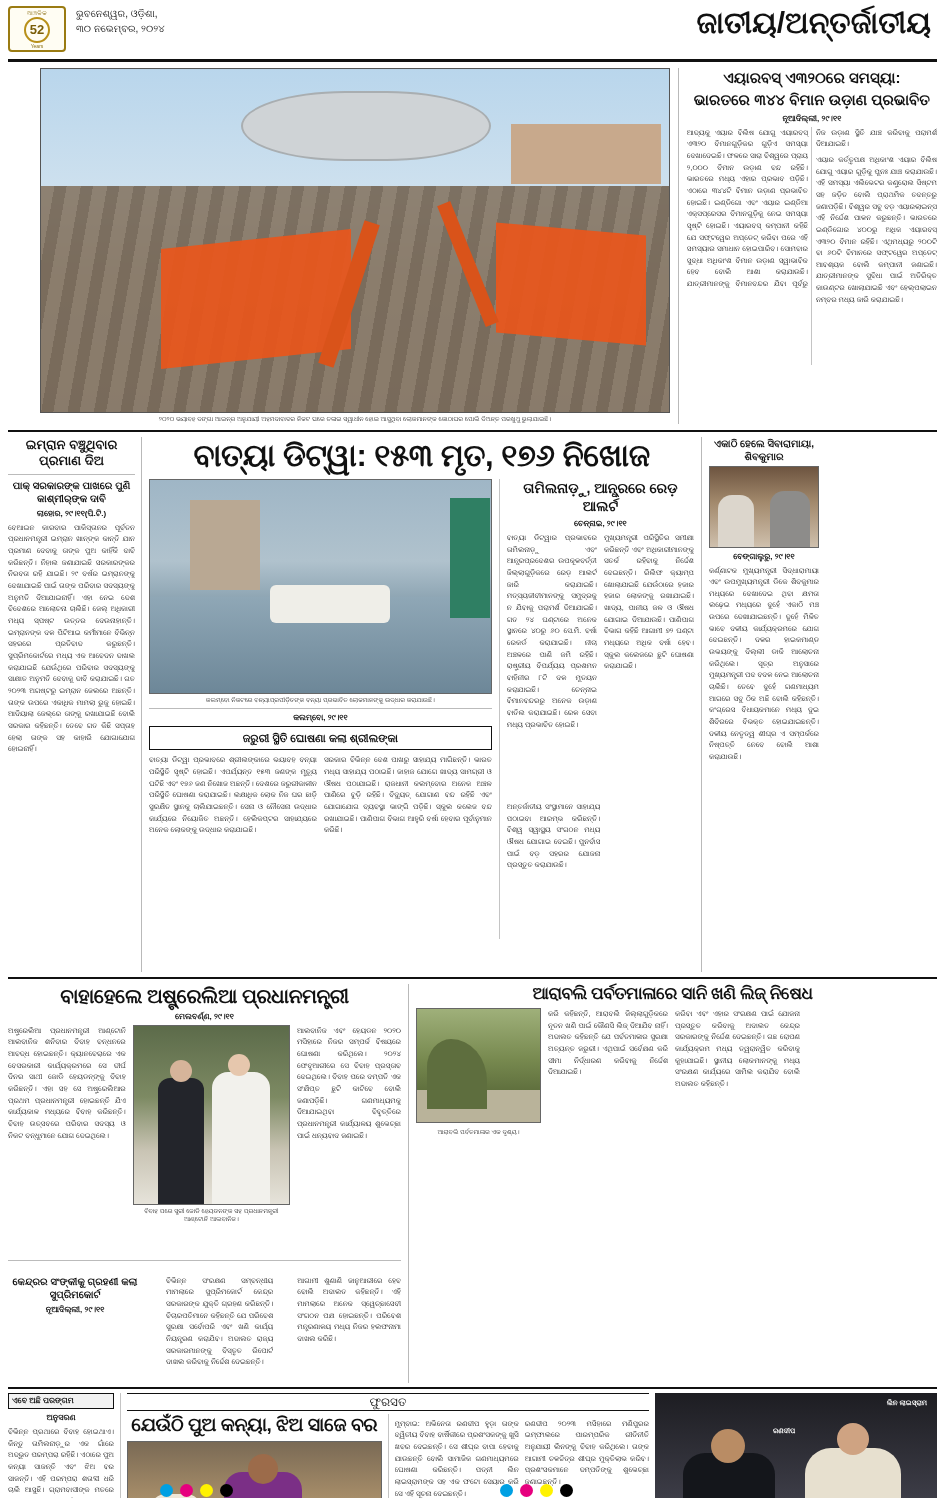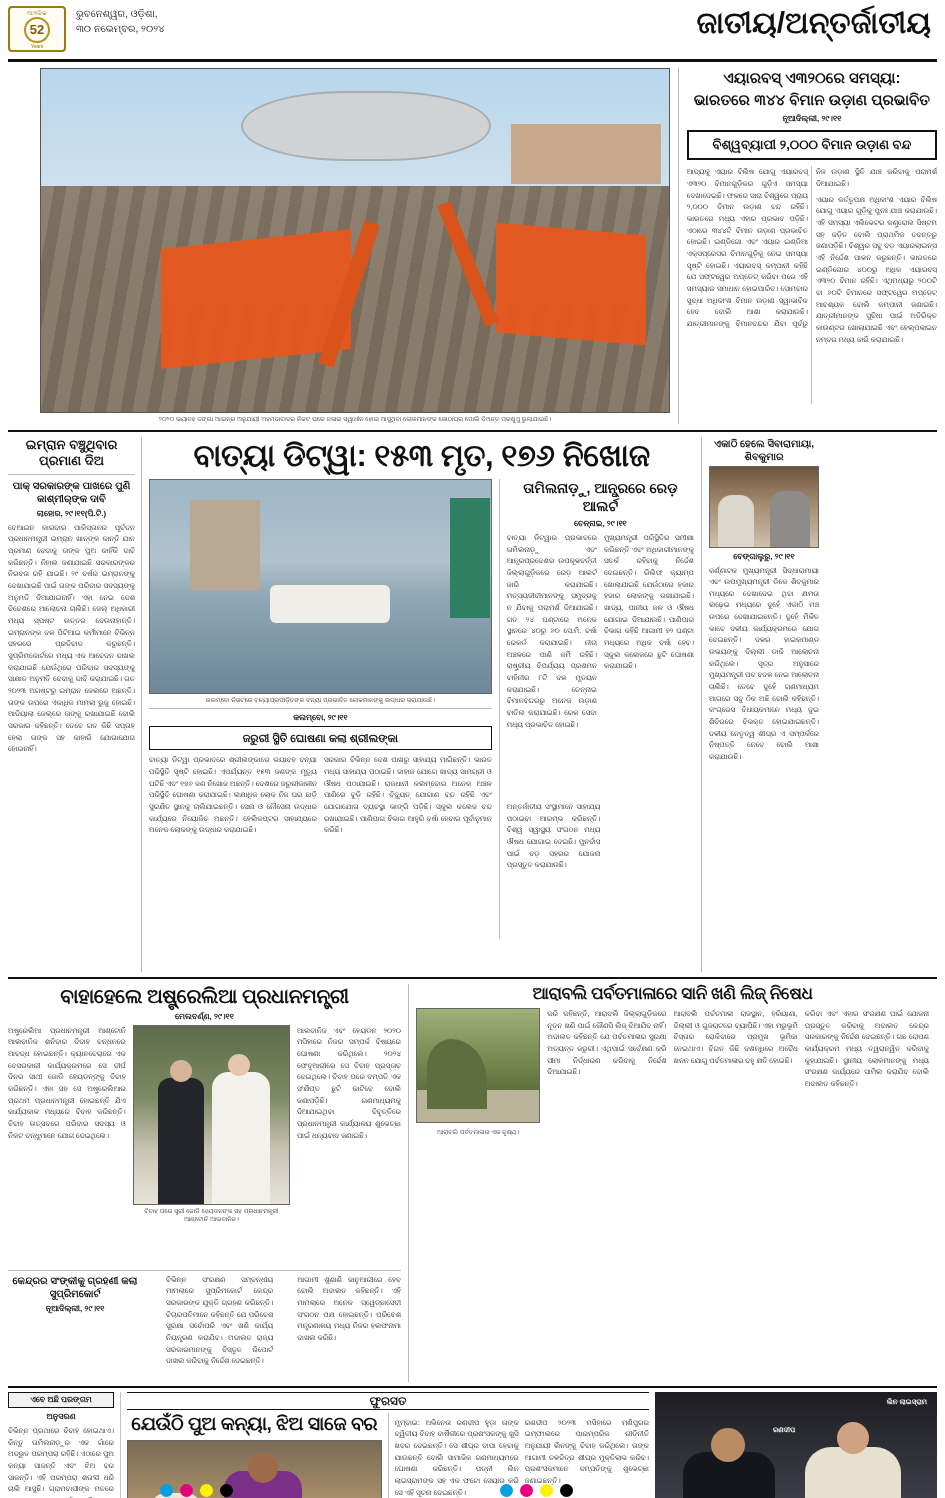--- a/index.html
+++ b/index.html
@@ -81,25 +81,25 @@
   .img-stadium { background:linear-gradient(#bcd8ef 0%, #cfe3f2 32%, #9aa0a2 33%, #7d7063 60%, #6d5e50 100%); }
   .img-flood { background:linear-gradient(#9fb6c6 0%,#b0c2cd 38%,#8fa6b4 55%,#7e96a6 100%); }
   .img-wed { background:linear-gradient(#5c6b4a 0%,#7d8a63 40%,#c9c4b4 70%,#e6e3da 100%); }
   .img-hill { background:linear-gradient(#9fb07a 0%,#77894f 45%,#5d6d3c 75%,#8c8a6a 100%); }
   .img-portrait { background:linear-gradient(#6d5440 0%,#a38a6d 45%,#cfc0ad 100%); }
   .img-proc { background:linear-gradient(#7a6a55 0%,#a98f6a 40%,#b5a184 100%); }
   .img-promo { background:linear-gradient(#1d1d22 0%,#3b3b45 40%,#8a7e72 100%); }
 
   .promo-band { display:flex; margin-top:4px; border-top:2px solid #111; padding-top:4px; }
   .ft-badge {
-    border:1px solid #111; font-size:8px; font-weight:bold; text-align:center;
+    border:1px solid #111; font-size:8px; font-weight:bold; text-align:left;
     padding:2px 3px; line-height:1.3; background:#f2f2f2; margin-bottom:3px;
   }
   .section-tag {
-    text-align:center; font-size:12px; font-weight:bold; border-top:1px solid #111;
+    text-align:center; font-size:12px; font-weight:normal; border-top:1px solid #111;
     border-bottom:1px solid #111; padding:1px 0; margin-bottom:3px;
   }
 </style>
 </head>
 <body>
 
 <div class="page">
 
   <div class="masthead">
     <div class="logo-badge">
@@ -128,21 +128,20 @@
         <div style="position:absolute;left:200px;top:22px;width:250px;height:70px;border-radius:50%/60%;background:#cfd3d6;border:2px solid #a9aeb1;"></div>
         <div style="position:absolute;left:470px;top:55px;width:150px;height:60px;background:#c8a98c;"></div>
       </div>
       <div class="cap">୨୦୨୦ ଭୟାବହ ଦଙ୍ଗା ଆଇନ୍‌ର ଅନୁଯାୟୀ ଅହମଦାବାଦର ନିକଟ ଘରେ ଚଳାଇ ସ୍ୱାଧୀନ ହୋଇ ଆସୁଥିବା ଲୋକମାନଙ୍କ କୋଠାଘର ପୋଲି ଦିଅନ୍ତ ପରଖୁଥୁ ଭୁଲାଯାଇଛି।</div>
     </div>
 
     <div class="top-right col-rule">
       <div class="air-head">ଏୟାରବସ୍ ଏ୩୨୦ରେ ସମସ୍ୟା:</div>
       <div class="air-head" style="margin-top:2px">ଭାରତରେ ୩୪୪ ବିମାନ ଉଡ଼ାଣ ପ୍ରଭାବିତ</div>
       <div class="dateline">ନୂଆଦିଲ୍ଲୀ, ୨୯।୧୧</div>
-      <div class="box-red">ବିଶ୍ୱବ୍ୟାପୀ ୨,୦୦୦ ବିମାନ ଉଡ଼ାଣ ବନ୍ଦ</div>
       <div class="two-col" style="height:238px;overflow:hidden">
         <div class="body-text">ଆଦ୍ୟକୁ ଏୟାର ବିଲିଷ ଯୋଗୁ ଏୟାରବସ୍ ଏ୩୨୦ ବିମାନଗୁଡ଼ିକର ଗୁଡ଼ିଏ ସମସ୍ୟା ଦେଖାଦେଇଛି। ଫଳରେ ସାରା ବିଶ୍ୱରେ ପ୍ରାୟ ୨,୦୦୦ ବିମାନ ଉଡ଼ାଣ ବନ୍ଦ ରହିଛି। ଭାରତରେ ମଧ୍ୟ ଏହାର ପ୍ରଭାବ ପଡ଼ିଛି। ଏଠାରେ ୩୪୪ଟି ବିମାନ ଉଡ଼ାଣ ପ୍ରଭାବିତ ହୋଇଛି। ଇଣ୍ଡିଗୋ ଏବଂ ଏୟାର ଇଣ୍ଡିଆ ଏକ୍ସପ୍ରେସର ବିମାନଗୁଡ଼ିକୁ ନେଇ ସମସ୍ୟା ସୃଷ୍ଟି ହୋଇଛି। ଏୟାରବସ୍ କମ୍ପାନୀ କହିଛି ଯେ ସଫ୍ଟୱେର ଅପ୍‌ଡେଟ୍ କରିବା ପରେ ଏହି ସମସ୍ୟାର ସମାଧାନ ହୋଇପାରିବ। ସୋମବାର ସୁଦ୍ଧା ଅଧିକାଂଶ ବିମାନ ଉଡ଼ାଣ ସ୍ୱାଭାବିକ ହେବ ବୋଲି ଆଶା କରାଯାଉଛି। ଯାତ୍ରୀମାନଙ୍କୁ ବିମାନବନ୍ଦର ଯିବା ପୂର୍ବରୁ ନିଜ ଉଡ଼ାଣ ସ୍ଥିତି ଯାଞ୍ଚ କରିବାକୁ ପରାମର୍ଶ ଦିଆଯାଇଛି।</div>
         <div class="body-text" style="margin-top:4px">ଏୟାର କର୍ତ୍ତୃପକ୍ଷ ଅଧିକାଂଶ ଏୟାର ବିଲିଷ ଯୋଗୁ ଏୟାର ଗୁଡ଼ିକୁ ପୁନଃ ଯାଞ୍ଚ କରାଯାଉଛି। ଏହି ସମସ୍ୟା ଏଲିଭେଟର କଣ୍ଟ୍ରୋଲ ସିଷ୍ଟମ ସହ ଜଡ଼ିତ ବୋଲି ପ୍ରାଥମିକ ତଦନ୍ତରୁ ଜଣାପଡ଼ିଛି। ବିଶ୍ୱର ସବୁ ବଡ଼ ଏୟାରଲାଇନ୍ସ ଏହି ନିର୍ଦ୍ଦେଶ ପାଳନ କରୁଛନ୍ତି। ଭାରତରେ ଇଣ୍ଡିଗୋର ୪୦୦ରୁ ଅଧିକ ଏୟାରବସ୍ ଏ୩୨୦ ବିମାନ ରହିଛି। ଏଥିମଧ୍ୟରୁ ୨୦୦ଟି ବା ୬୦ଟି ବିମାନରେ ସଫ୍ଟୱେର ଅପ୍‌ଡେଟ୍ ଆବଶ୍ୟକ ବୋଲି କମ୍ପାନୀ ଜଣାଇଛି। ଯାତ୍ରୀମାନଙ୍କ ସୁବିଧା ପାଇଁ ଅତିରିକ୍ତ କାଉଣ୍ଟର ଖୋଲାଯାଇଛି ଏବଂ ହେଲ୍ପଲାଇନ ନମ୍ବର ମଧ୍ୟ ଜାରି କରାଯାଇଛି।</div>
       </div>
     </div>
   </div>
 
   <div class="band2">
 
     <div class="b2-c1">
@@ -211,42 +210,41 @@
             <div style="position:absolute;left:78px;top:46px;width:58px;height:134px;background:#f2f1ec;border-radius:16px 16px 0 0;"></div>
             <div style="position:absolute;left:36px;top:34px;width:22px;height:22px;border-radius:50%;background:#d6b49a;"></div>
             <div style="position:absolute;left:94px;top:28px;width:22px;height:22px;border-radius:50%;background:#e6c7ad;"></div>
           </div>
           <div class="cap">ବିବାହ ପରେ ସ୍ତ୍ରୀ ଜୋଡି ହେୟଡନଙ୍କ ସହ ପ୍ରଧାନମନ୍ତ୍ରୀ ଆଣ୍ଟୋନି ଆଲବାନିଜ।</div>
         </div>
         <div style="width:106px">
           <div class="body-text" style="height:225px;overflow:hidden">ଆଲବାନିଜ ଏବଂ ହେୟଡନ ୨୦୨୦ ମସିହାରେ ନିଜର ସମ୍ପର୍କ ବିଷୟରେ ଘୋଷଣା କରିଥିଲେ। ୨୦୨୪ ଫେବୃଆରୀରେ ସେ ବିବାହ ପ୍ରସ୍ତାବ ଦେଇଥିଲେ। ବିବାହ ପରେ ଦମ୍ପତି ଏକ ସଂକ୍ଷିପ୍ତ ଛୁଟି କାଟିବେ ବୋଲି ଜଣାପଡ଼ିଛି। ଗଣମାଧ୍ୟମକୁ ଦିଆଯାଇଥିବା ବିବୃତ୍ତିରେ ପ୍ରଧାନମନ୍ତ୍ରୀ କାର୍ଯ୍ୟାଳୟ ଶୁଭେଚ୍ଛା ପାଇଁ ଧନ୍ୟବାଦ ଜଣାଇଛି।</div>
         </div>
       </div>
-      <div style="display:flex;gap:24px;margin-top:20px;border-top:1px solid #bbb;padding-top:3px">
+      <div style="display:flex;gap:24px;margin-top:10px;border-top:1px solid #bbb;padding-top:14px">
         <div style="width:150px">
           <div class="sub-head" style="font-size:10px">କେନ୍ଦ୍ରର ସଂଙ୍କୀକୁ ଗ୍ରହଣୀ କଲା ସୁପ୍ରିମକୋର୍ଟ</div>
           <div class="dateline">ନୂଆଦିଲ୍ଲୀ, ୨୯।୧୧</div>
         </div>
         <div class="body-text" style="width:120px;height:108px;overflow:hidden">ବିଭିନ୍ନ ସଂରକ୍ଷଣ ସମ୍ବନ୍ଧୀୟ ମାମଲାରେ ସୁପ୍ରିମକୋର୍ଟ କେନ୍ଦ୍ର ସରକାରଙ୍କ ଯୁକ୍ତି ଗ୍ରହଣ କରିଛନ୍ତି। ବିଚାରପତିମାନେ କହିଛନ୍ତି ଯେ ପରିବେଶ ସୁରକ୍ଷା ସର୍ବୋପରି ଏବଂ ଖଣି କାର୍ଯ୍ୟ ନିୟନ୍ତ୍ରଣ କରାଯିବ। ଅଦାଲତ ରାଜ୍ୟ ସରକାରମାନଙ୍କୁ ବିସ୍ତୃତ ରିପୋର୍ଟ ଦାଖଲ କରିବାକୁ ନିର୍ଦ୍ଦେଶ ଦେଇଛନ୍ତି।</div>
         <div class="body-text" style="width:116px;height:108px;overflow:hidden">ଆଗାମୀ ଶୁଣାଣି ଜାନୁଆରୀରେ ହେବ ବୋଲି ଅଦାଲତ କହିଛନ୍ତି। ଏହି ମାମଲାରେ ଅନେକ ସ୍ୱେଚ୍ଛାସେବୀ ସଂଗଠନ ପକ୍ଷ ହୋଇଛନ୍ତି। ପରିବେଶ ମନ୍ତ୍ରଣାଳୟ ମଧ୍ୟ ନିଜର ହଲଫନାମା ଦାଖଲ କରିଛି।</div>
       </div>
     </div>
 
     <div class="b3-right col-rule">
       <div class="mega-head" style="font-size:17px">ଆରାବଲି ପର୍ବତମାଳାରେ ସାନି ଖଣି ଲିଜ୍ ନିଷେଧ</div>
       <div style="display:flex;gap:7px;margin-top:4px">
         <div style="width:125px">
           <div class="photo img-hill" style="height:115px;border:1px solid #666;margin-bottom:3px">
             <div style="position:absolute;left:0;bottom:0;width:100%;height:32px;background:#b9b39a;"></div>
             <div style="position:absolute;left:10px;top:30px;width:60px;height:70px;background:#5e6e3e;border-radius:40% 60% 0 0;"></div>
           </div>
           <div class="cap">ଆରାବଲି ପର୍ବତମାଳାର ଏକ ଦୃଶ୍ୟ।</div>
         </div>
         <div class="body-text" style="width:120px;height:330px;overflow:hidden">କରି କହିଛନ୍ତି, ଆରାବଲି ଜିଲ୍ଲାଗୁଡ଼ିକରେ ନୂତନ ଖଣି ପାଇଁ କୌଣସି ଲିଜ୍ ଦିଆଯିବ ନାହିଁ। ଅଦାଲତ କହିଛନ୍ତି ଯେ ପର୍ବତମାଳାର ସୁରକ୍ଷା ଅତ୍ୟନ୍ତ ଜରୁରୀ। ଏଥିପାଇଁ ସର୍ବେକ୍ଷଣ କରି ସୀମା ନିର୍ଦ୍ଧାରଣ କରିବାକୁ ନିର୍ଦ୍ଦେଶ ଦିଆଯାଇଛି।</div>
-        <div class="body-text" style="width:125px;height:330px;overflow:hidden">ଆରାବଲି ପର୍ବତମାଳା ରାଜସ୍ଥାନ, ହରିୟାଣା, ଦିଲ୍ଲୀ ଓ ଗୁଜରାଟରେ ବ୍ୟାପିଛି। ଏହା ମରୁଭୂମି ବିସ୍ତାର ରୋକିବାରେ ପ୍ରମୁଖ ଭୂମିକା ନେଇଥାଏ। ବିଗତ କିଛି ଦଶନ୍ଧିରେ ଅବୈଧ ଖନନ ଯୋଗୁ ପର୍ବତମାଳାର ବହୁ କ୍ଷତି ହୋଇଛି।</div>
         <div class="body-text" style="width:125px;height:330px;overflow:hidden">କରିବା ଏବଂ ଏହାର ସଂରକ୍ଷଣ ପାଇଁ ଯୋଜନା ପ୍ରସ୍ତୁତ କରିବାକୁ ଅଦାଲତ କେନ୍ଦ୍ର ସରକାରଙ୍କୁ ନିର୍ଦ୍ଦେଶ ଦେଇଛନ୍ତି। ଗଛ ରୋପଣ କାର୍ଯ୍ୟକ୍ରମ ମଧ୍ୟ ତ୍ୱରାନ୍ୱିତ କରିବାକୁ କୁହାଯାଇଛି। ସ୍ଥାନୀୟ ଲୋକମାନଙ୍କୁ ମଧ୍ୟ ସଂରକ୍ଷଣ କାର୍ଯ୍ୟରେ ସାମିଲ କରାଯିବ ବୋଲି ଅଦାଲତ କହିଛନ୍ତି।</div>
       </div>
     </div>
   </div>
 
   <div class="promo-band">
     <div style="width:112px;padding-right:6px">
       <div class="ft-badge">ଏବେ ଅଛି ପରଙ୍ଗମ</div>
       <div class="dateline">ଅନୁସରଣ</div>
       <div class="body-text" style="height:225px;overflow:hidden">ବିଭିନ୍ନ ପ୍ରଥାରେ ବିବାହ ହୋଇଥାଏ। କିନ୍ତୁ ତାମିଲନାଡ଼ୁର ଏକ ଗାଁରେ ଅଦ୍ଭୁତ ପରମ୍ପରା ରହିଛି। ଏଠାରେ ପୁଅ କନ୍ୟା ସାଜନ୍ତି ଏବଂ ଝିଅ ବର ସାଜନ୍ତି। ଏହି ପରମ୍ପରା ଶତାବ୍ଦୀ ଧରି ଚାଲି ଆସୁଛି। ଗ୍ରାମବାସୀଙ୍କ ମତରେ ଏହା ଦେବତାଙ୍କ ଆଶୀର୍ବାଦ ଆଣିଥାଏ।</div>

